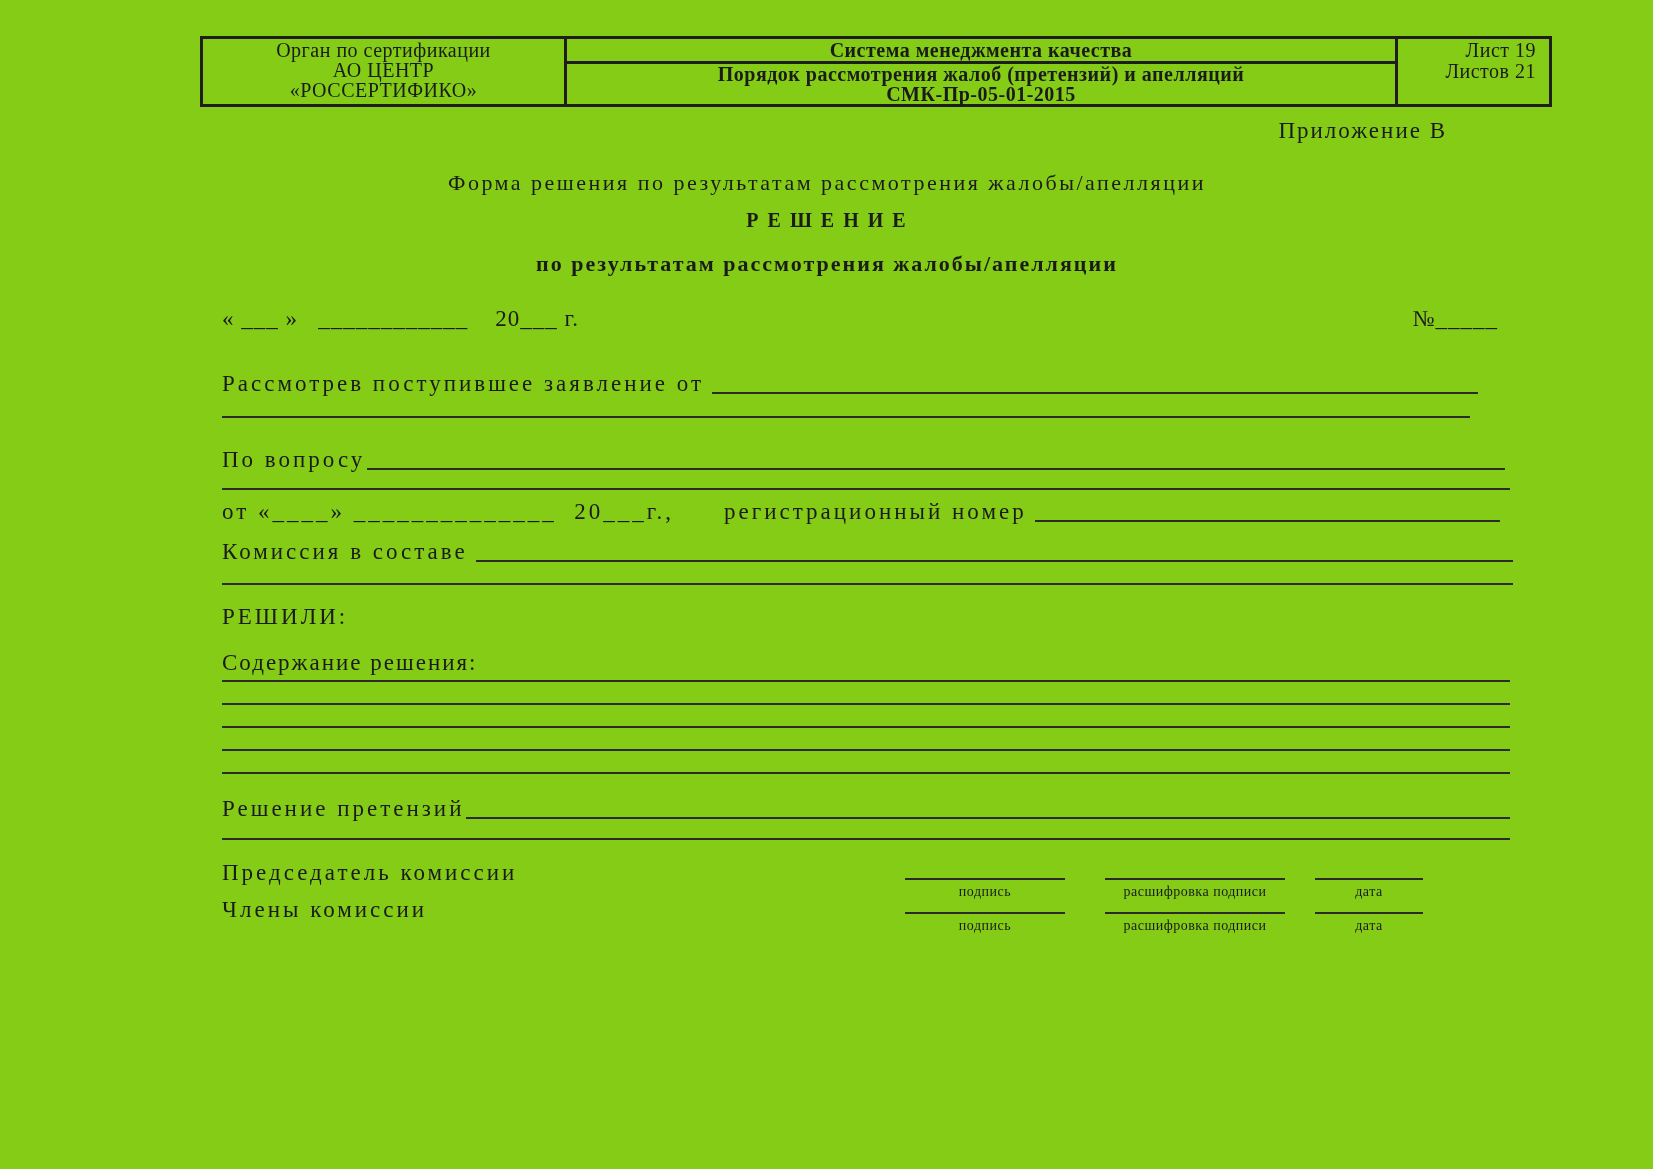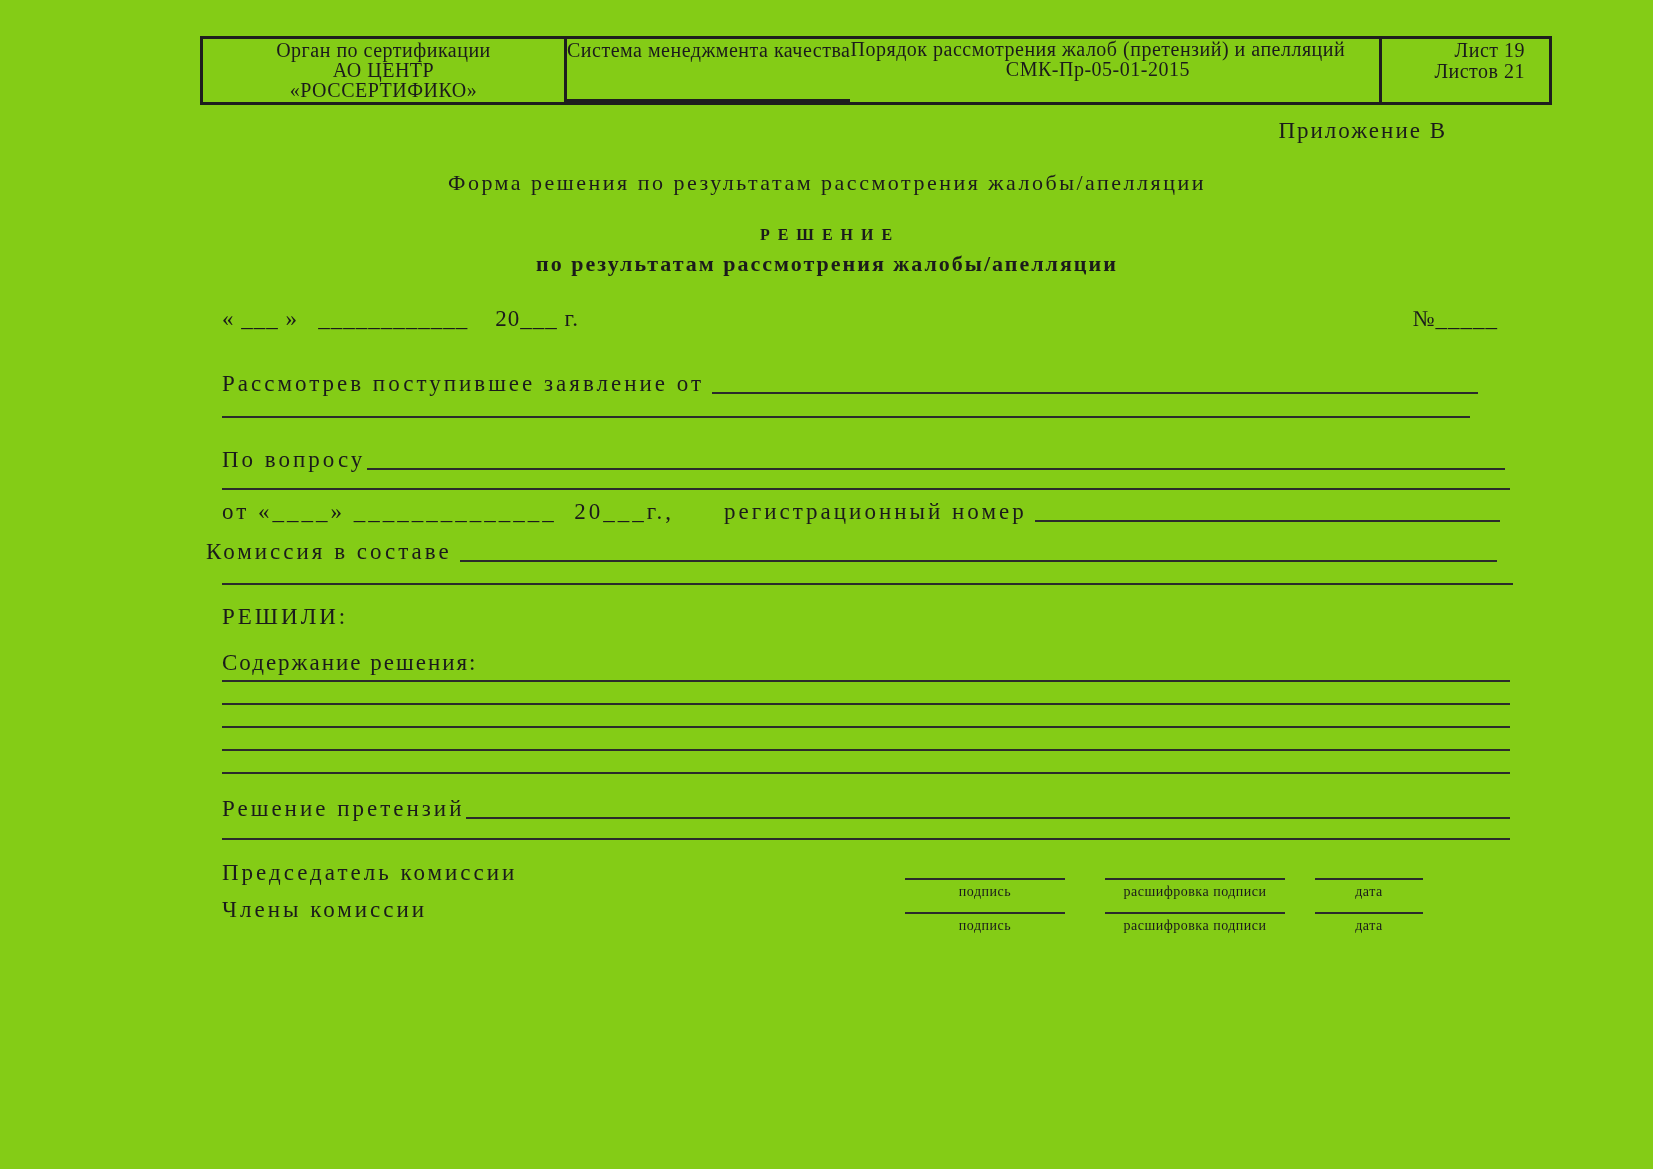--- a/index.html
+++ b/index.html
@@ -24,44 +24,44 @@
     letter-spacing:0.5px;
   }
   .hcell { box-sizing:border-box; }
   .cell-org {
     width:364px;
     border-right:3px solid #1e1e1e;
     text-align:center;
     line-height:20px;
     padding:1px 4px 2px 4px;
   }
-  .cell-qms { flex:1; display:flex; flex-direction:row; }
+  .cell-qms { flex:1; display:flex; flex-direction:column;font-weight:bold; }
   .qms-top {
     border-bottom:3px solid #1e1e1e;
     text-align:center;
     line-height:22px;
   }
   .qms-bottom { text-align:center; line-height:20px; padding-bottom:0; }
   .cell-sheet {
-    width:170px;
+    width:154px;
     border-left:3px solid #1e1e1e;
     text-align:right;
-    padding:1px 24px 0 0;
+    padding:1px 13px 0 0;
     line-height:21px;
   }
 
   .appendix { right:206px; top:118px; font-size:23px; letter-spacing:2px; }
 
   .form-title {
     left:172px; top:170px; width:1310px;
     text-align:center; font-size:22px; letter-spacing:2.5px;
   }
   .decision-title {
-    left:172px; top:226px; width:1310px;
-    text-align:center; font-size:16px; font-weight:bold; letter-spacing:2px;
+    left:172px; top:209px; width:1310px;
+    text-align:center; font-size:20px; font-weight:bold; letter-spacing:2px;
   }
   .decision-subtitle {
     left:172px; top:251px; width:1310px;
     text-align:center; font-size:22px; font-weight:bold; letter-spacing:2px;
   }
 
   .daterow {
     left:222px; top:306px; width:1276px;
     display:flex; justify-content:space-between; align-items:flex-end;
     font-size:23px; letter-spacing:1px;
@@ -140,21 +140,21 @@
     <div class="fill tight"></div>
   </div>
   <div class="abs rule" style="left:222px; top:488px; width:1288px;"></div>
 
   <div class="abs frow" style="left:222px; top:498px; width:1278px;font-family:Liberation Serif, serif;">
     <span class="pre">от «____» ______________  20___г.,</span>
     <span class="gap50">регистрационный номер</span>
     <div class="fill"></div>
   </div>
 
-  <div class="abs frow" style="left:206px; top:538px; width:1291px;">
+  <div class="abs frow" style="left:222px; top:538px; width:1291px;">
     <span>Комиссия в составе</span>
     <div class="fill"></div>
   </div>
   <div class="abs rule" style="left:222px; top:583px; width:1291px;"></div>
 
   <div class="abs heading" style="left:222px; top:604px;">РЕШИЛИ:</div>
 
   <div class="abs heading2" style="left:222px; top:650px;">Содержание решения:</div>
 
   <div class="abs rule" style="left:222px; top:680px; width:1288px;"></div>

